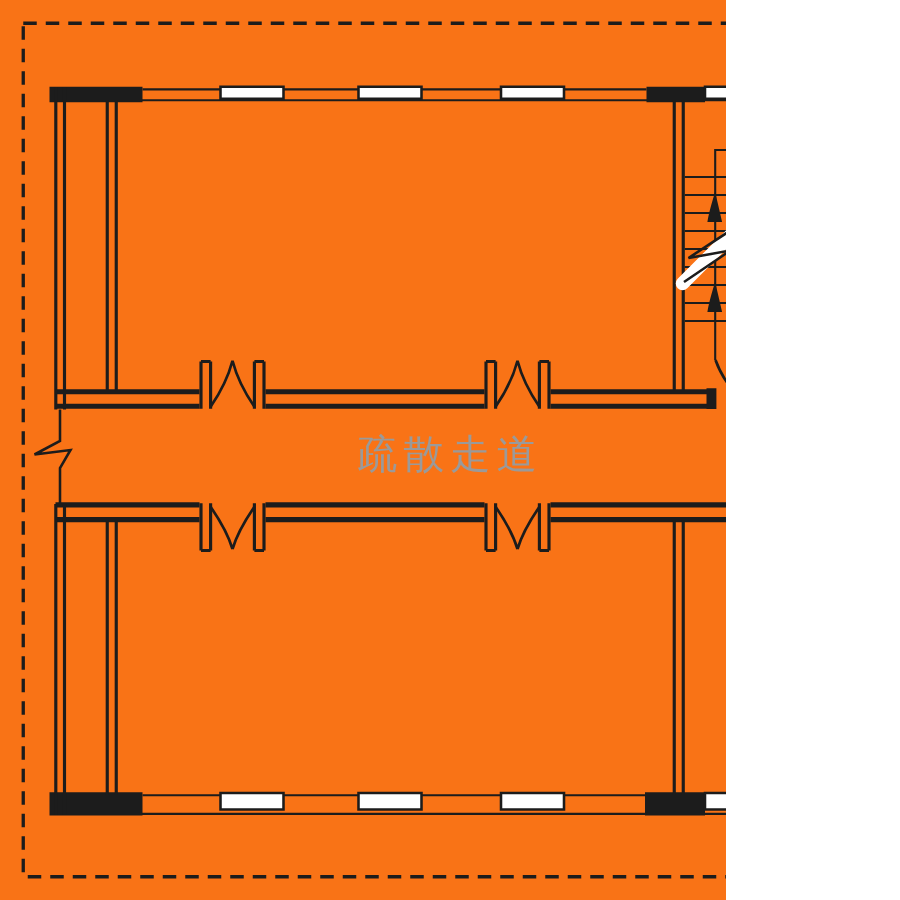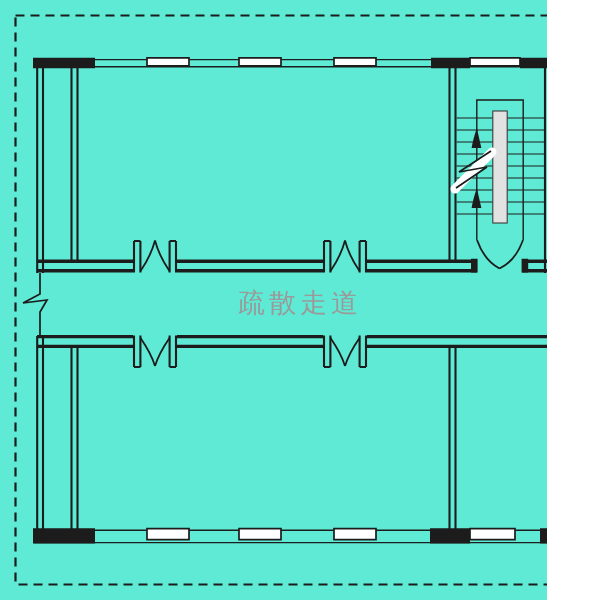--- a/index.html
+++ b/index.html
@@ -1,16 +1,16 @@
 <!DOCTYPE html>
 <html><head>
 <meta charset="utf-8">
 <style>
   html,body{margin:0;padding:0;background:#ffffff;}
-  .page{width:547px;height:600px;background:#5eead4;position:relative;overflow:hidden;
+  .page{width:484px;height:600px;background:#f97316;position:relative;overflow:hidden;
         font-family:"DejaVu Sans","Liberation Sans",sans-serif;text-decoration:underline;}
   svg{display:block;}
   .dashed{fill:none;stroke:#1c1c1c;stroke-width:2.2;stroke-dasharray:9 6;}
   .wall{fill:none;stroke:#1c1c1c;stroke-width:3.4;}
   .wline{fill:none;stroke:#1c1c1c;stroke-width:2.1;}
   .thin{fill:none;stroke:#1c1c1c;stroke-width:1.4;}
   .pier{fill:#1c1c1c;stroke:none;}
   .win{fill:#ffffff;stroke:#1c1c1c;stroke-width:1.7;}
   .arc{fill:none;stroke:#1c1c1c;stroke-width:1.8;}
   .tread{fill:none;stroke:#1c1c1c;stroke-width:1.2;}

